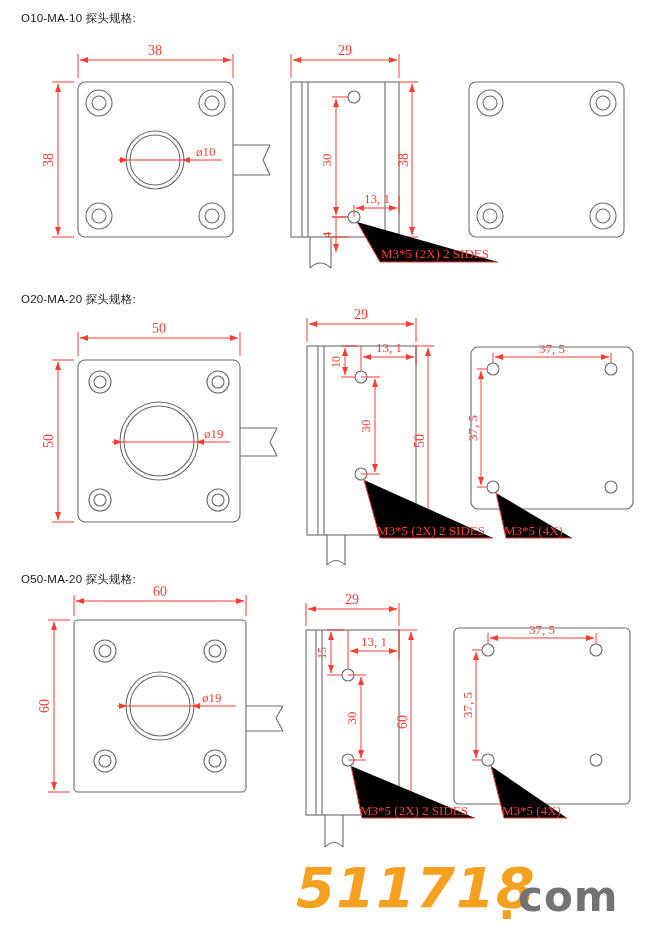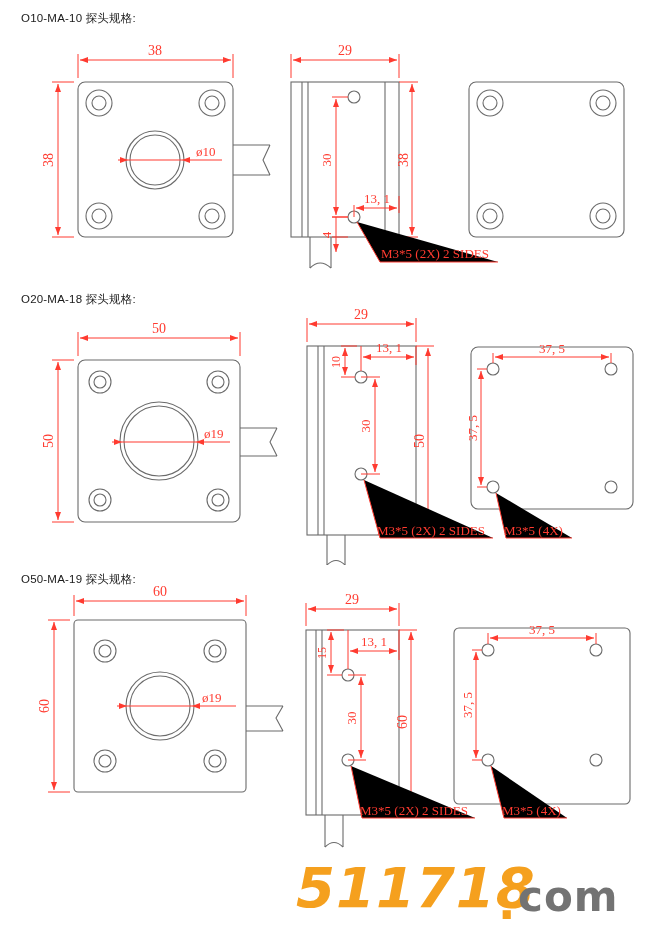--- a/index.html
+++ b/index.html
@@ -216,21 +216,21 @@
         <circle cx="490" cy="103" r="7"></circle>
       <circle cx="603" cy="103" r="13"></circle>
         <circle cx="603" cy="103" r="7"></circle>
       <circle cx="490" cy="216" r="13"></circle>
         <circle cx="490" cy="216" r="7"></circle>
       <circle cx="603" cy="216" r="13"></circle>
         <circle cx="603" cy="216" r="7"></circle>
     </g>
   </svg>
 
-  <div class="section-title" style="left:21px; top:292px;">O20-MA-18 探头规格:</div>
+  <div class="section-title" style="left:21px; top:292px;">O20-MA-20 探头规格:</div>
 
   <svg class="dwg" width="662" height="280" style="top:285px;">
 
     <g fill="none" stroke="#6b6b6b" stroke-width="1.1">
       <rect x="78" y="75" width="162" height="162" rx="7" ry="7"></rect>
       <path d="M240,143 L277,143 M240,171 L277,171 M277,143 L270,157 L277,171"></path>
     </g>
     <g fill="none" stroke="#6b6b6b" stroke-width="1.1">
       <circle cx="100" cy="97" r="11"></circle>
         <circle cx="100" cy="97" r="6"></circle>
@@ -358,21 +358,21 @@
       <path d="M481,86 l-3,8 l6,0 z" fill="#ff3b30" stroke="none"></path>
       <path d="M481,200 l-3,-8 l6,0 z" fill="#ff3b30" stroke="none"></path>
     </g>
     <text x="477" y="143" fill="#ff3b30" font-size="13" text-anchor="middle" transform="rotate(-90 477 143)">37, 5</text>
     <g stroke="#ff3b30" stroke-width="1">
       <path d="M496,208 L506,253 L572,253"></path>
     </g>
     <text x="504" y="250" fill="#ff3b30" font-size="13">M3*5 (4X)</text>
   </svg>
 
-  <div class="section-title" style="left:21px; top:572px;">O50-MA-19 探头规格:</div>
+  <div class="section-title" style="left:21px; top:572px;">O50-MA-20 探头规格:</div>
 
   <svg class="dwg" width="662" height="290" style="top:565px;">
 
     <g fill="none" stroke="#6b6b6b" stroke-width="1.1">
       <rect x="74" y="55" width="172" height="172" rx="4" ry="4"></rect>
       <path d="M246,141 L283,141 M246,166 L283,166 M283,141 L276,153 L283,166"></path>
     </g>
     <g fill="none" stroke="#6b6b6b" stroke-width="1.1">
       <circle cx="105" cy="86" r="11"></circle>
         <circle cx="105" cy="86" r="6"></circle>

